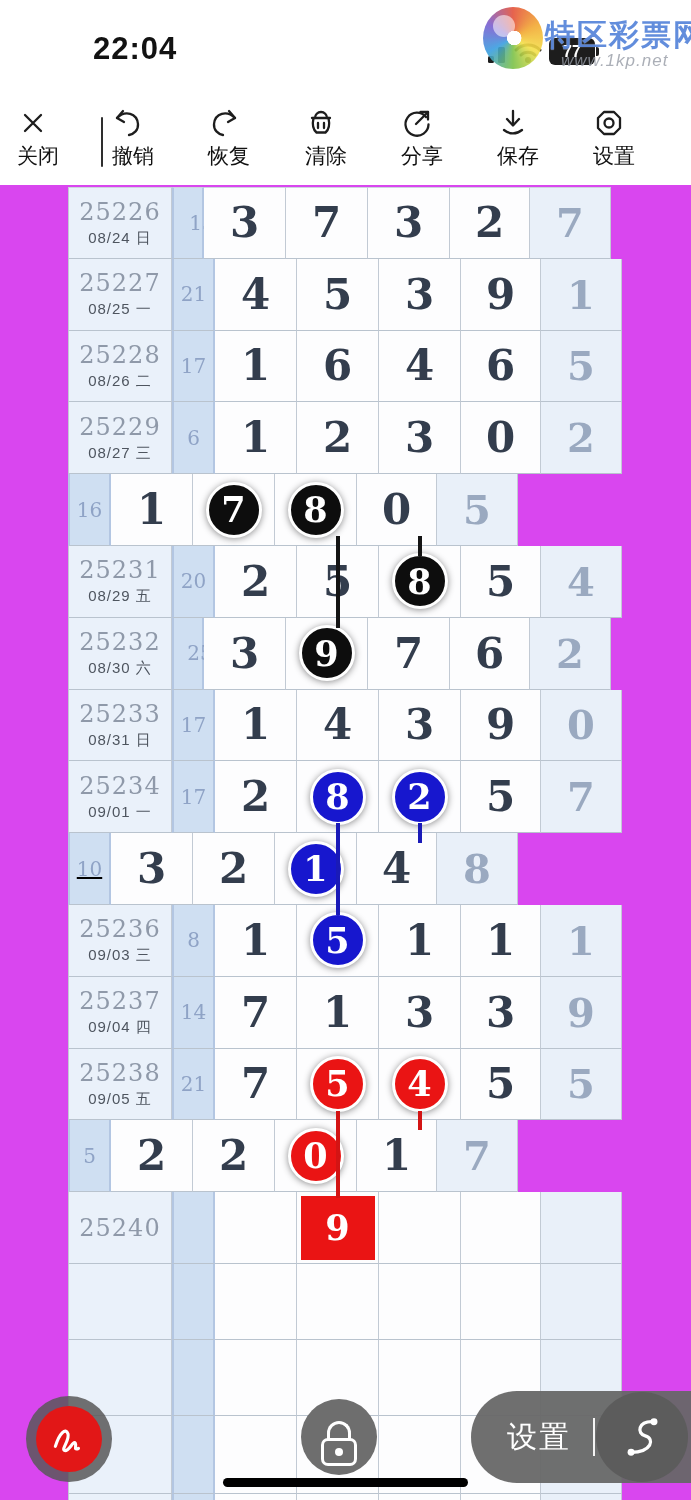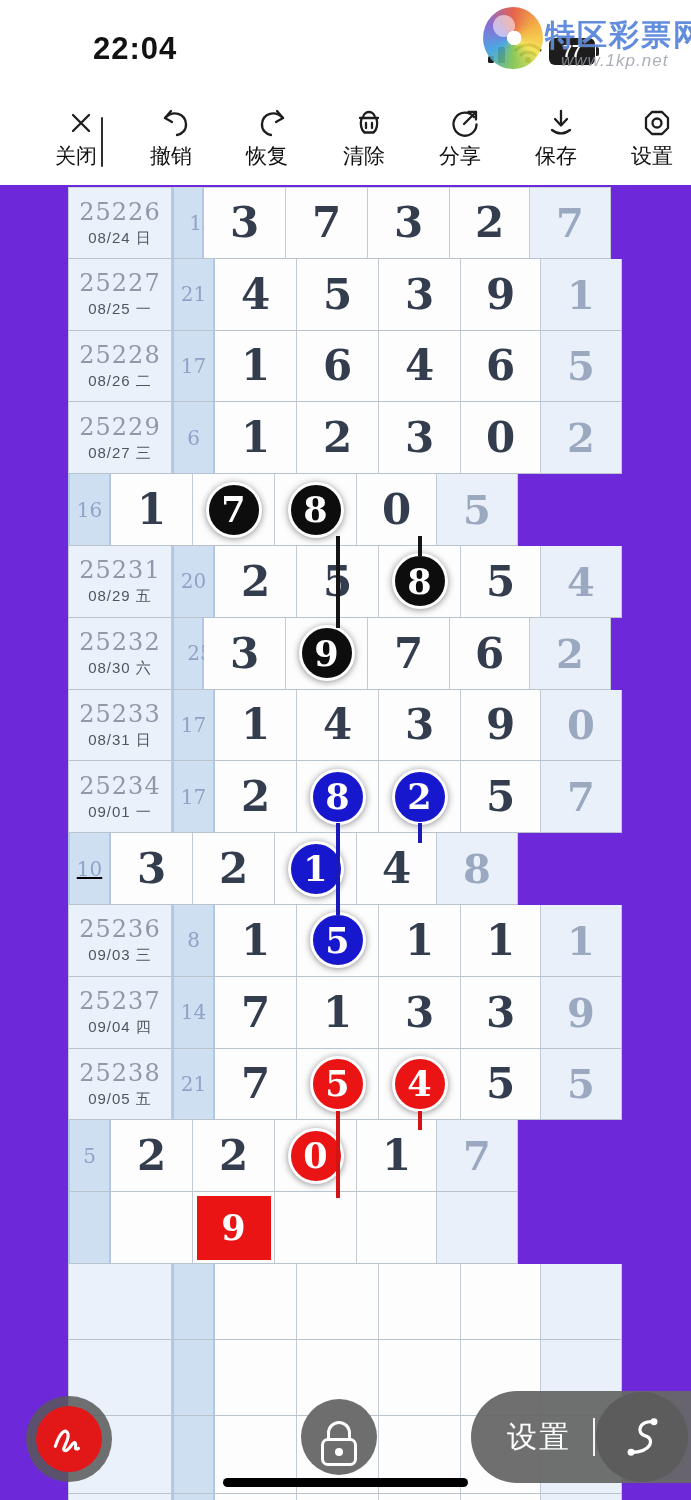--- a/index.html
+++ b/index.html
@@ -17,27 +17,27 @@
   .watermark { position:absolute; left:483px; top:5px; width:208px; height:70px; z-index:12; pointer-events:none; }
   .swirl { position:absolute; left:0; top:2px; width:60px; height:62px; border-radius:50%; opacity:.9;
            background: radial-gradient(circle at 52% 50%, #ffffff 0 16%, rgba(255,255,255,0) 17%),
                        conic-gradient(#e4533b, #f2a833, #f4e04a, #7cc24a, #3a9fe0, #7b5fd0, #e4533b); }
   .swirl::before { content:""; position:absolute; left:10px; top:8px; width:22px; height:22px; border-radius:50%; background:rgba(255,255,255,.55); }
   .logo-text { position:absolute; left:62px; top:10px; font-size:30px; font-weight:bold; letter-spacing:2px; color:rgba(64,116,212,.82); text-shadow:0 0 1px rgba(255,255,255,.8); white-space:nowrap; }
   .logo-sub { position:absolute; left:78px; top:46px; font-size:17px; font-style:italic; color:rgba(150,155,165,.8); letter-spacing:1px; }
 
   
   .toolbar { position:absolute; left:0; top:100px; width:691px; height:85px; background:#ffffff; z-index:10; }
-  .tb { position:absolute; top:7px; width:80px; background:none; border:none; display:flex; flex-direction:column; align-items:flex-end; gap:3px; cursor:pointer; }
+  .tb { position:absolute; top:7px; width:80px; background:none; border:none; display:flex; flex-direction:column; align-items:flex-start; gap:3px; cursor:pointer; }
   .tb svg { width:32px; height:32px; stroke:#1d1d1d; stroke-width:2.3; fill:none; stroke-linecap:round; stroke-linejoin:round; }
   .tb .lbl { font-size:21px; color:#111; white-space:nowrap; }
   .tb-divider { position:absolute; left:101px; top:17px; width:2px; height:50px; background:#2e2e2e; border-radius:1px; }
 
   
-  .chart-area { position:absolute; left:0; top:185px; width:691px; height:1315px; background:#6d28d9; overflow:hidden; z-index:1; }
+  .chart-area { position:absolute; left:0; top:185px; width:691px; height:1315px; background:#d946ef; overflow:hidden; z-index:1; }
   .tbl { position:absolute; left:68px; top:2px; width:554px; }
   .row { display:flex; }
   .cell { position:relative; border-right:1px solid #c2cad4; border-bottom:1px solid #b9c3ce; display:flex; align-items:center; justify-content:center; }
   .row.first .cell { border-top:1px solid #cdd5de; }
   .period-cell { background:#eaf1fa; flex-direction:column; border-left:1px solid #c2cad4; }
   .count-cell { background:#cfdff2; border-left:2px solid #b3c6e2; border-right:2px solid #b3c6e2; }
   .digit-cell { background:#fdfdfe; cursor:pointer; }
   .tail-cell { background:#e9f0f9; }
   .period { font-family:"DejaVu Serif", serif; font-size:24px; color:#8f99a9; letter-spacing:1px; }
   .pdate { font-size:15px; color:#4e555f; margin-top:3px; letter-spacing:1px; }
@@ -478,20 +478,24 @@
             <div class="mark red">0</div>
           </div>
     <div class="cell digit-cell" style="width: 80px;">
             <span class="digit">1</span>
           </div>
     <div class="cell tail-cell" style="width: 81px;">
       <span class="tail">7</span>
     </div>
   </div>
         <div class="row" style="height: 72px;">
+    <div class="cell period-cell" style="width: 104px;">
+      <div class="period">25240</div>
+
+    </div>
     <div class="cell count-cell" style="width: 43px;">
       <span class="count"></span>
     </div>
     <div class="cell digit-cell" style="width: 82px;">
             <span class="digit"></span>
           </div>
     <div class="cell digit-cell" style="width: 82px;">
             <div class="mark red-square">9</div>
           </div>
     <div class="cell digit-cell" style="width: 82px;">

